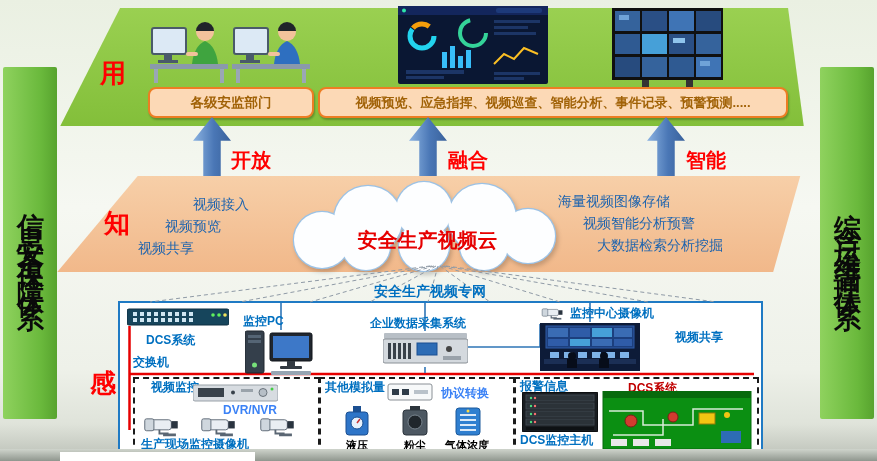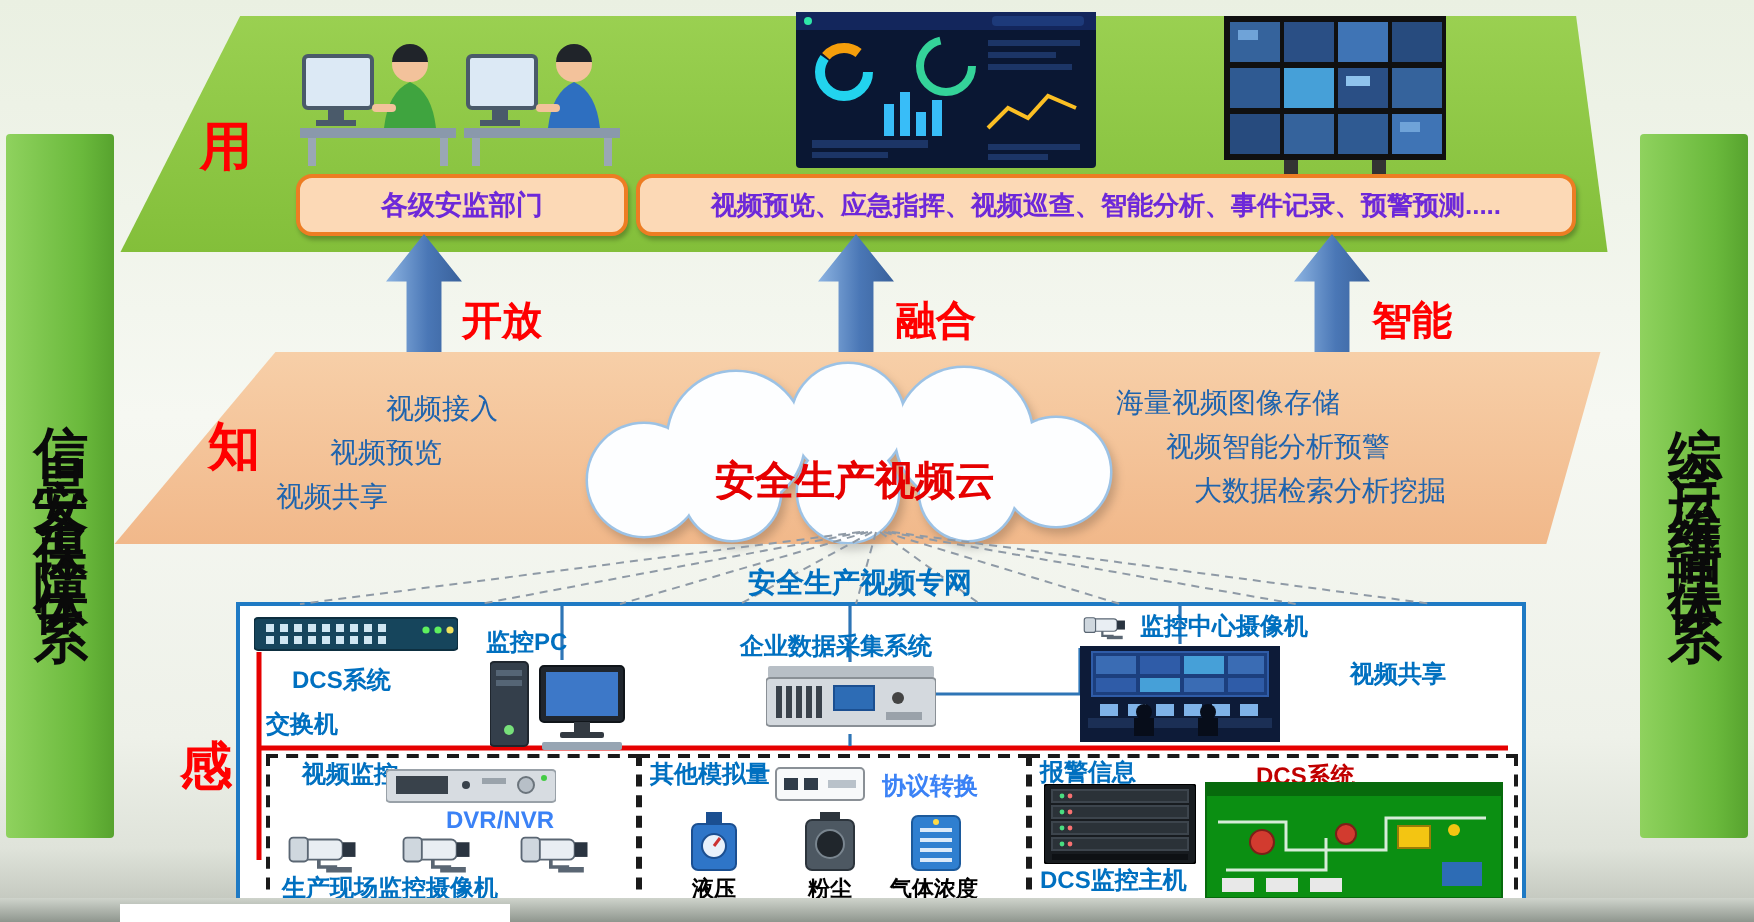--- a/index.html
+++ b/index.html
@@ -13,21 +13,21 @@
     color:#0a0a0a;letter-spacing:13px;line-height:1;}
   .layer-chip{position:absolute;color:#ff0000;font-weight:bold;font-size:26px;line-height:1;}
   .top-shape{position:absolute;left:58px;top:8px;width:748px;height:118px;
     background:linear-gradient(180deg,#9ad051 0%,#83bf3a 100%);
     clip-path:polygon(8.3% 0,97.6% 0,99.7% 100%,0.3% 100%);}
   .mid-shape{position:absolute;left:55px;top:176px;width:752px;height:96px;
     background:linear-gradient(180deg,#f7cfa8 0%,#f1b88a 100%);
     clip-path:polygon(11% 0,99.1% 0,95.5% 100%,0.3% 100%);}
   .orange-box{position:absolute;background:#fcd9b6;border:2px solid #ed7d23;border-radius:8px;
     display:flex;align-items:center;justify-content:center;font-weight:bold;font-size:13.5px;
-    color:#6d28d9;white-space:nowrap;box-shadow:1px 2px 2px rgba(0,0,0,.25);}
+    color:#a16207;white-space:nowrap;box-shadow:1px 2px 2px rgba(0,0,0,.25);}
   .up-arrow{position:absolute;width:38px;height:66px;
     background:linear-gradient(90deg,#8db4e2 0%,#4a77b6 55%,#39619b 100%);
     clip-path:polygon(50% 0,100% 36%,73% 36%,73% 100%,27% 100%,27% 36%,0 36%);}
   .arrow-label{position:absolute;color:#ff0000;font-weight:bold;font-size:20px;white-space:nowrap;}
   .cloud-title{position:absolute;color:#e60000;font-weight:bold;font-size:20px;text-align:center;white-space:nowrap;}
   .cap{position:absolute;color:#1f64ae;font-size:14px;white-space:nowrap;}
   .net-label{position:absolute;color:#0070c0;font-weight:bold;font-size:14px;text-align:center;white-space:nowrap;}
   .bottom-box{position:absolute;left:118px;top:301px;width:641px;height:153px;background:#ffffff;border:2px solid #1f7ac4;}
   .blue-label{position:absolute;color:#0070c0;font-weight:bold;font-size:12px;white-space:nowrap;line-height:1.1;}
   .black-label{position:absolute;color:#3b82f6;font-weight:bold;font-size:12px;white-space:nowrap;line-height:1.1;}

